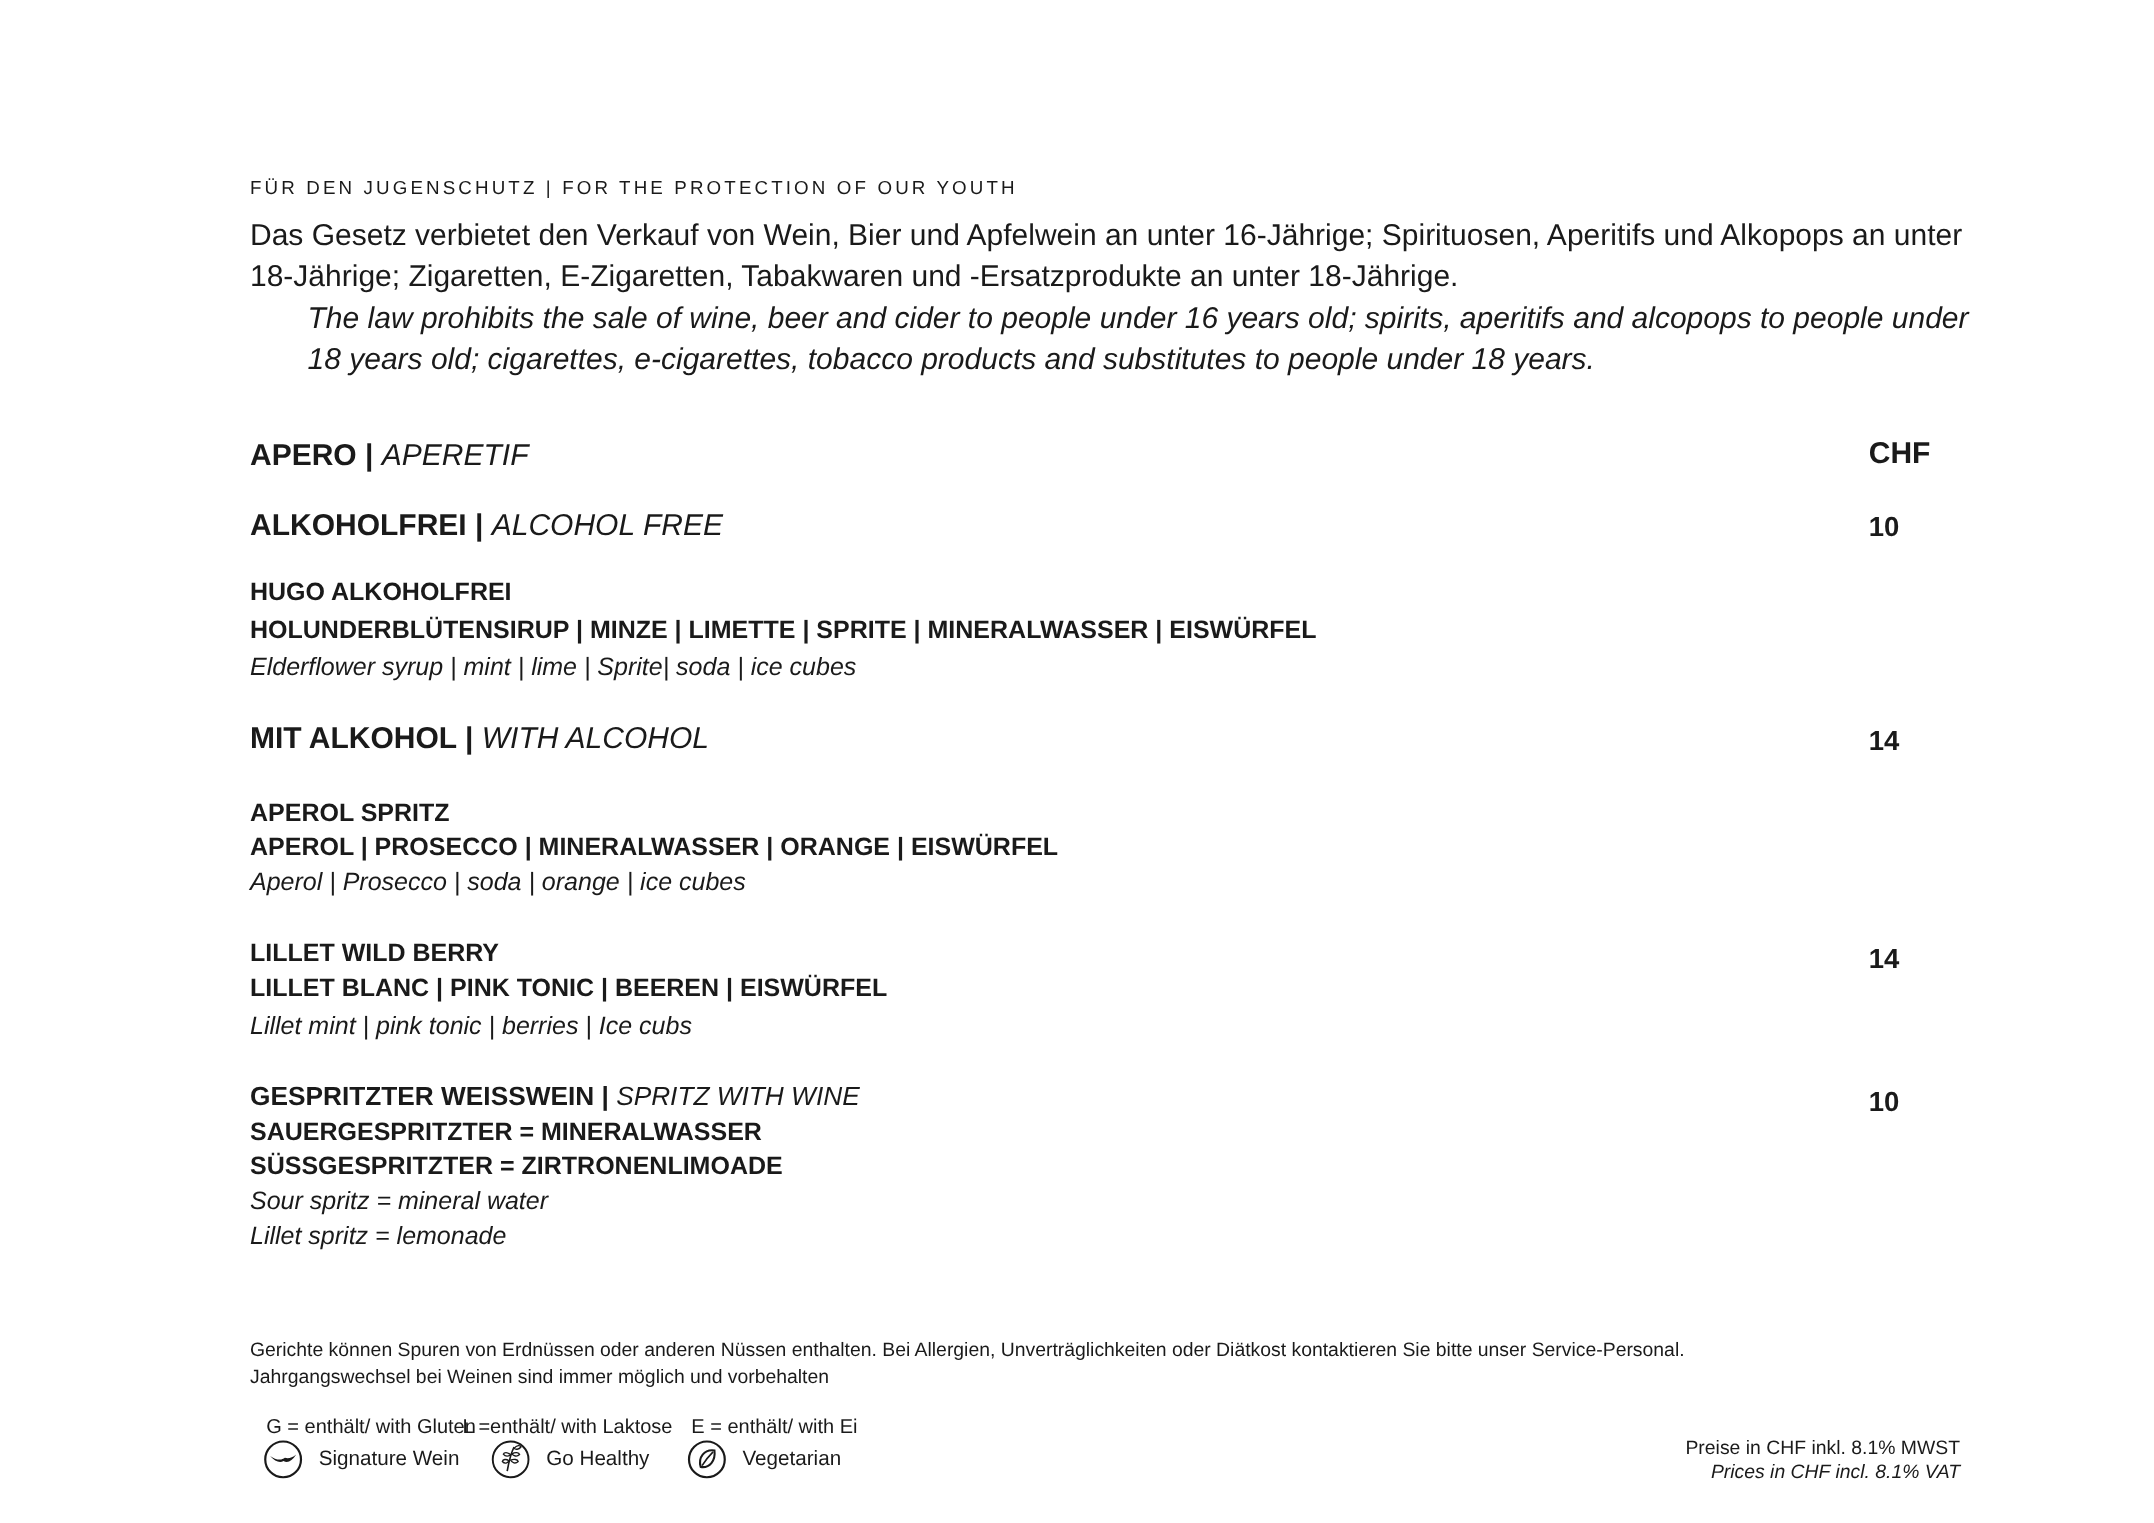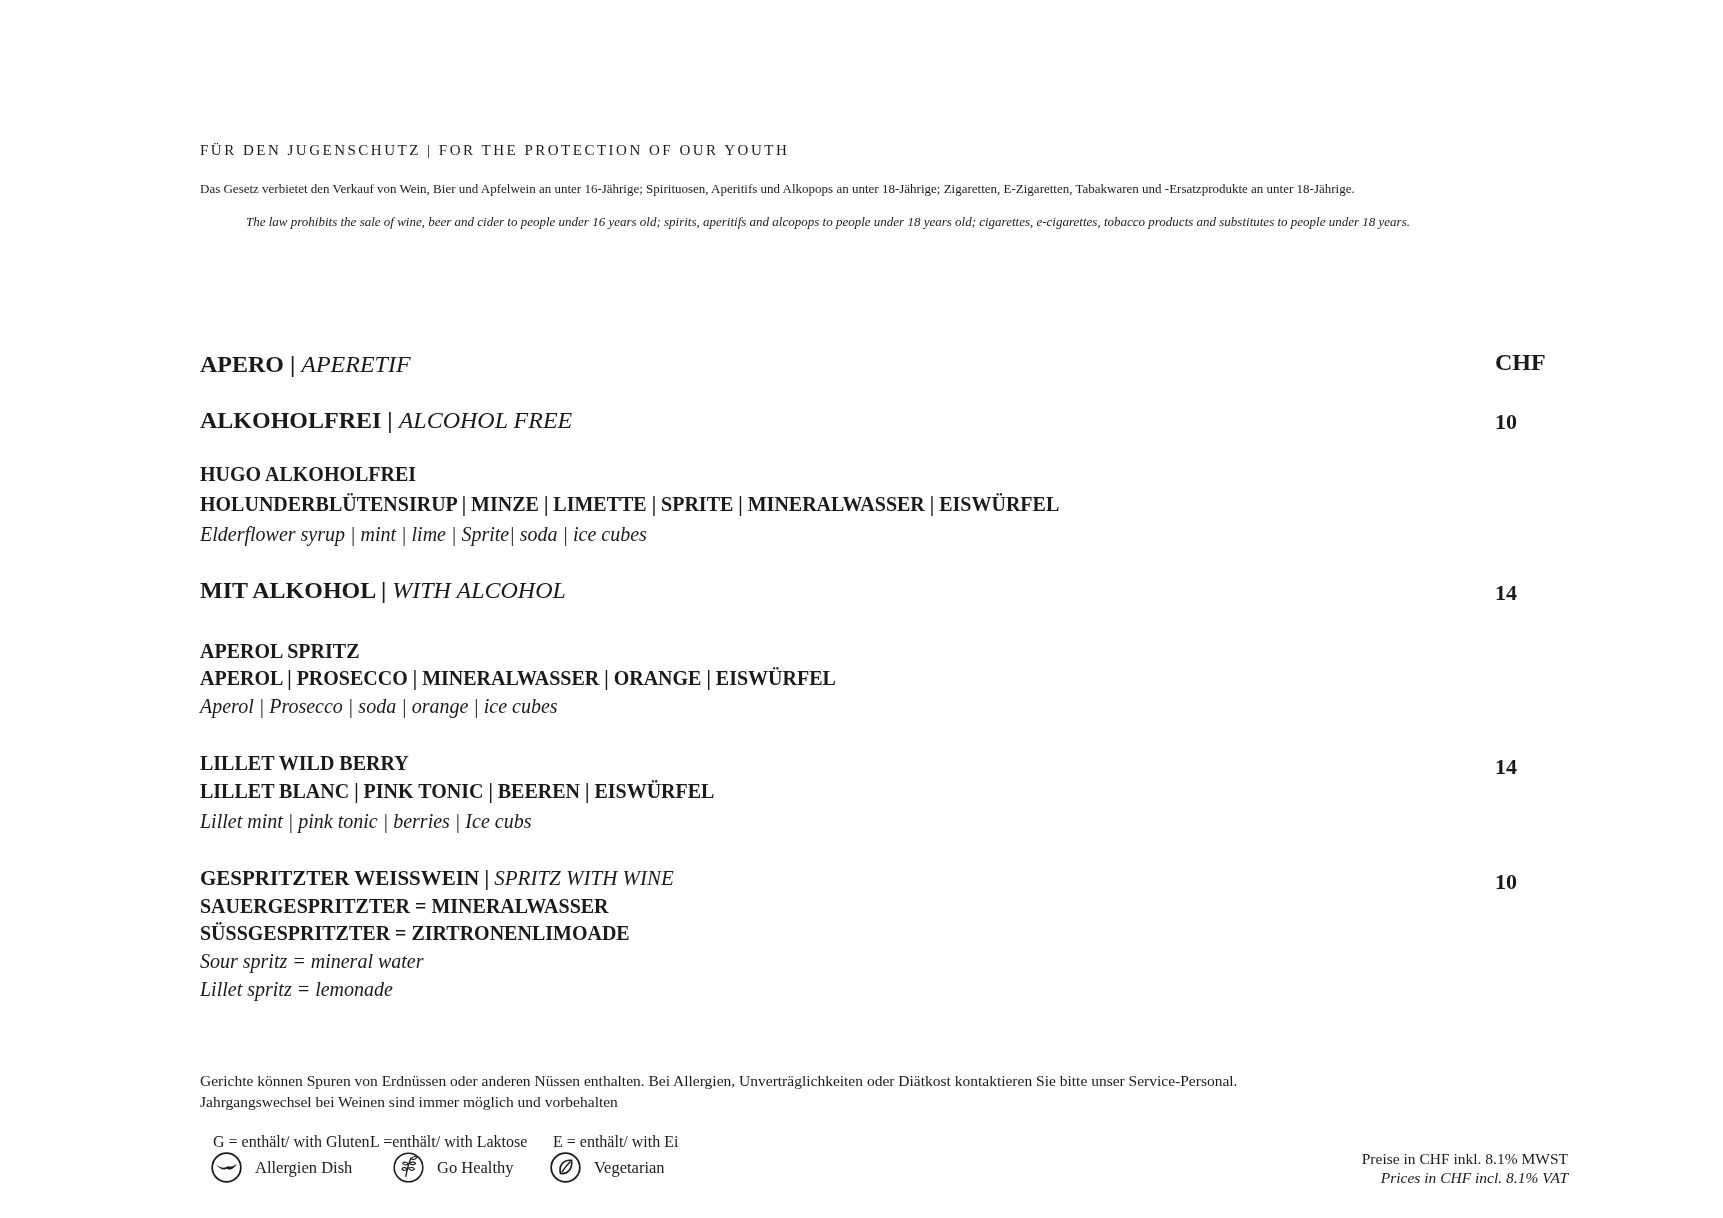--- a/index.html
+++ b/index.html
@@ -2,36 +2,36 @@
 <html><head>
 <meta charset="utf-8">
 <style>
   html, body { margin: 0; padding: 0; background: #ffffff; }
   .page {
     position: relative;
     width: 1723px;
     height: 1218px;
     background: #ffffff;
     color: #1a1a1a;
-    font-family: Liberation Serif, serif;
+    font-family: Liberation Sans, sans-serif;
     overflow: hidden;
   }
   .abs { position: absolute; left: 200px; white-space: nowrap; }
 
   .youth-heading {
     top: 142px;
     font-size: 15px;
     font-weight: 500;
     letter-spacing: 2.5px;
   }
   .law-text {
     top: 172px;
     width: 1392px;
     white-space: normal;
-    font-size: 13px;
+    font-size: 24px;
     line-height: 33px;
   }
   .law-text p { margin: 0; }
   .law-text .en { font-style: italic; margin-left: 46px; }
 
   .section-header {
     font-size: 24px;
     font-weight: 700;
   }
   .en-part {
@@ -135,21 +135,21 @@
 
   <div class="legend-code" style="left:213px; top:1133px">G = enthält/ with Gluten</div>
   <div class="legend-code" style="left:370px; top:1133px">L =enthält/ with Laktose</div>
   <div class="legend-code" style="left:553px; top:1133px">E = enthält/ with Ei</div>
 
   <div class="legend-item" style="left:210px; top:1151px">
     <svg class="legend-icon" width="33" height="33" viewBox="0 0 30 30">
       <circle cx="15" cy="15" r="13" fill="none" stroke="#1a1a1a" stroke-width="1.6"></circle>
       <path d="M5.5 12.5 C 9 16.5, 12.5 17.8, 15.3 16.2 C 18 18, 21.5 16.5, 24.5 11.5 C 21.5 14, 18.8 14.6, 16.3 13.9 C 13.5 16.1, 9.5 15.3, 5.5 12.5 Z" fill="#1a1a1a"></path>
     </svg>
-    <span class="label">Allergien Dish</span>
+    <span class="label">Signature Wein</span>
   </div>
 
   <div class="legend-item" style="left:392px; top:1151px">
     <svg class="legend-icon" width="33" height="33" viewBox="0 0 30 30">
       <circle cx="15" cy="15" r="13" fill="none" stroke="#1a1a1a" stroke-width="1.4"></circle>
       <path d="M12.5 23.5 C 13.5 18, 15 11, 17.5 6" fill="none" stroke="#1a1a1a" stroke-width="1.2"></path>
       <path d="M17.5 7 C 19.5 4.5, 22 4.5, 22.5 6 C 21 8, 18.5 8, 17.5 7 Z" fill="none" stroke="#1a1a1a" stroke-width="1"></path>
       <path d="M16 11 C 18.5 9.5, 21 10, 21.5 11.5 C 19.5 13.5, 17 12.5, 16 11 Z" fill="none" stroke="#1a1a1a" stroke-width="1"></path>
       <path d="M15 15.5 C 17.5 14.5, 20 15, 20.5 16.5 C 18.5 18.5, 16 17.5, 15 15.5 Z" fill="none" stroke="#1a1a1a" stroke-width="1"></path>
       <path d="M14.7 11.5 C 12.7 9.5, 10.2 9.8, 9.7 11.2 C 11.2 13.2, 13.7 13, 14.7 11.5 Z" fill="none" stroke="#1a1a1a" stroke-width="1"></path>

